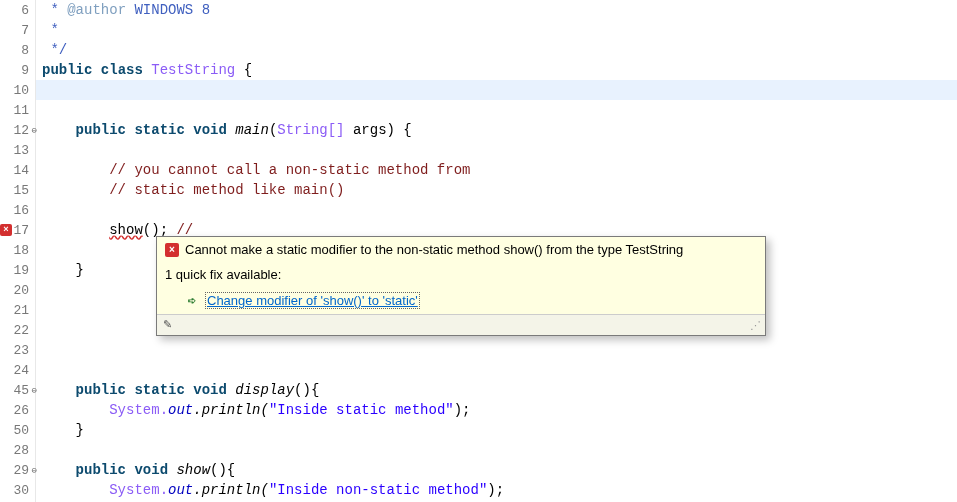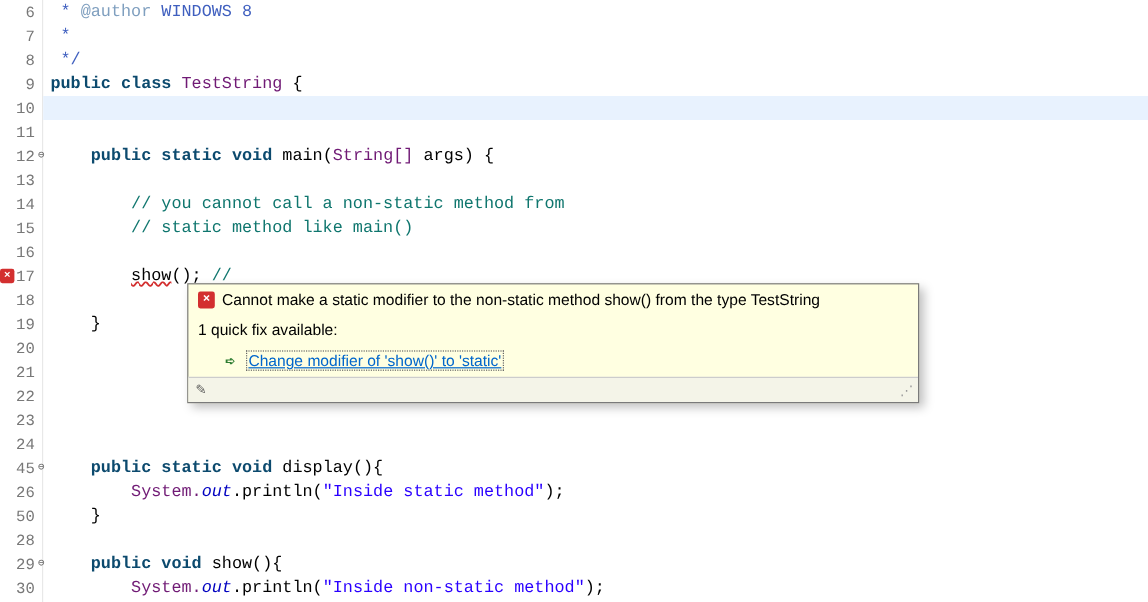--- a/index.html
+++ b/index.html
@@ -59,25 +59,25 @@
   }
   .line {
     height: 20px;
     display: flex;
     align-items: center;
     white-space: pre;
     padding-left: 6px;
   }
   .hl { background: #e8f2fe; }
   .kw { color: #0c4a6e; font-weight: bold; }
-  .type { color: #701a75; }
+  .type { color: #8b5cf6; }
   .name { color: #000; }
-  .method { color: #000; }
+  .method { color: #000; font-style: italic; }
   .str { color: #2a00ff; }
-  .cmt { color: #0f766e; }
+  .cmt { color: #7f1d1d; }
   .jdoc { color: #3f5fbf; }
   .jdoc-tag { color: #7f9fbf; font-weight: normal; }
   .punct { color: #000; }
   .fld { color: #0000c0; font-style: italic; text-align: center; }
   .err-underline {
     text-decoration: underline wavy #d32f2f;
     text-decoration-skip-ink: none;
   }
   .tooltip {
     position: absolute;

